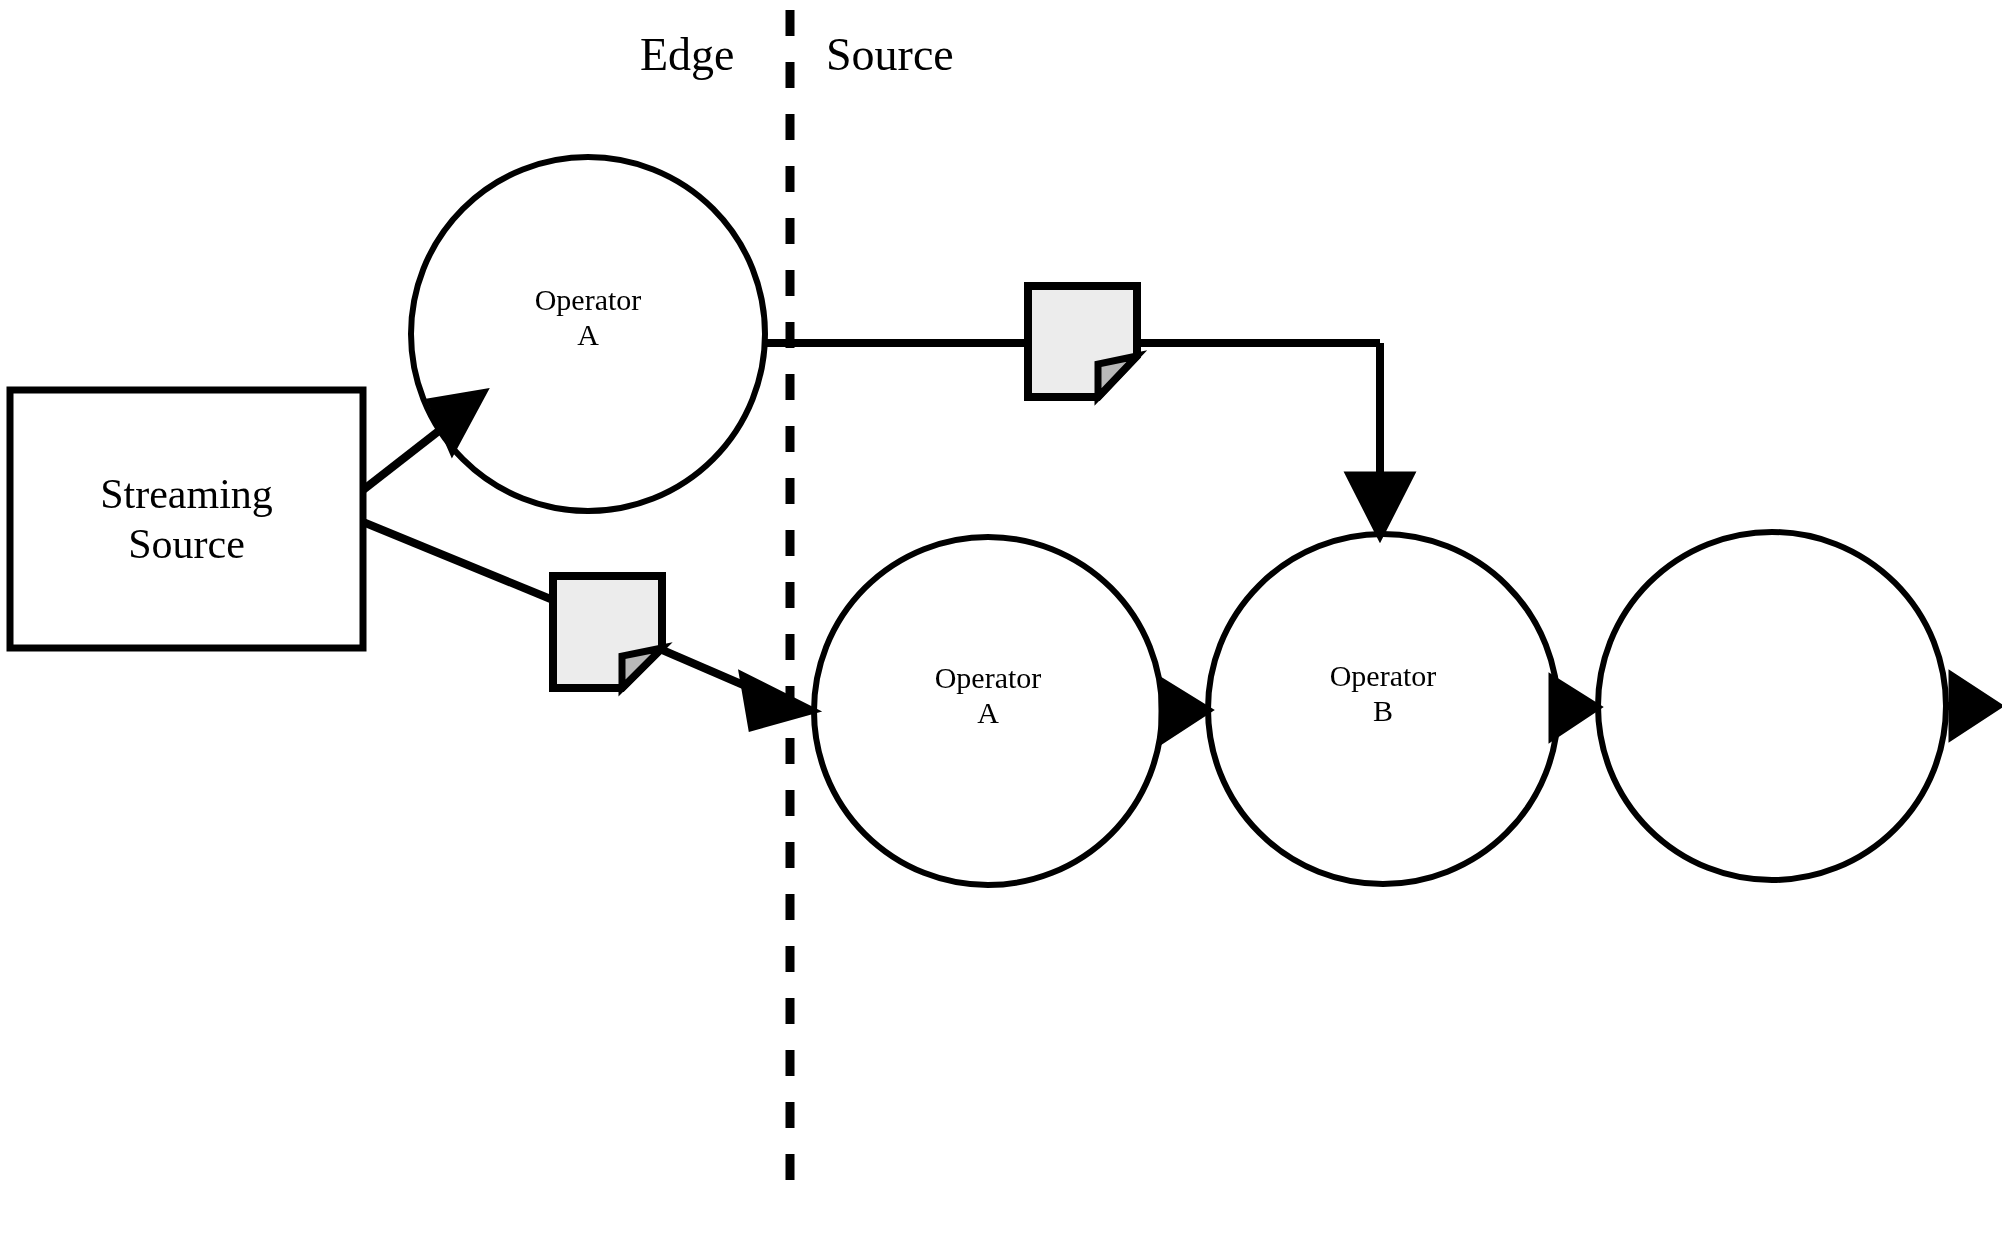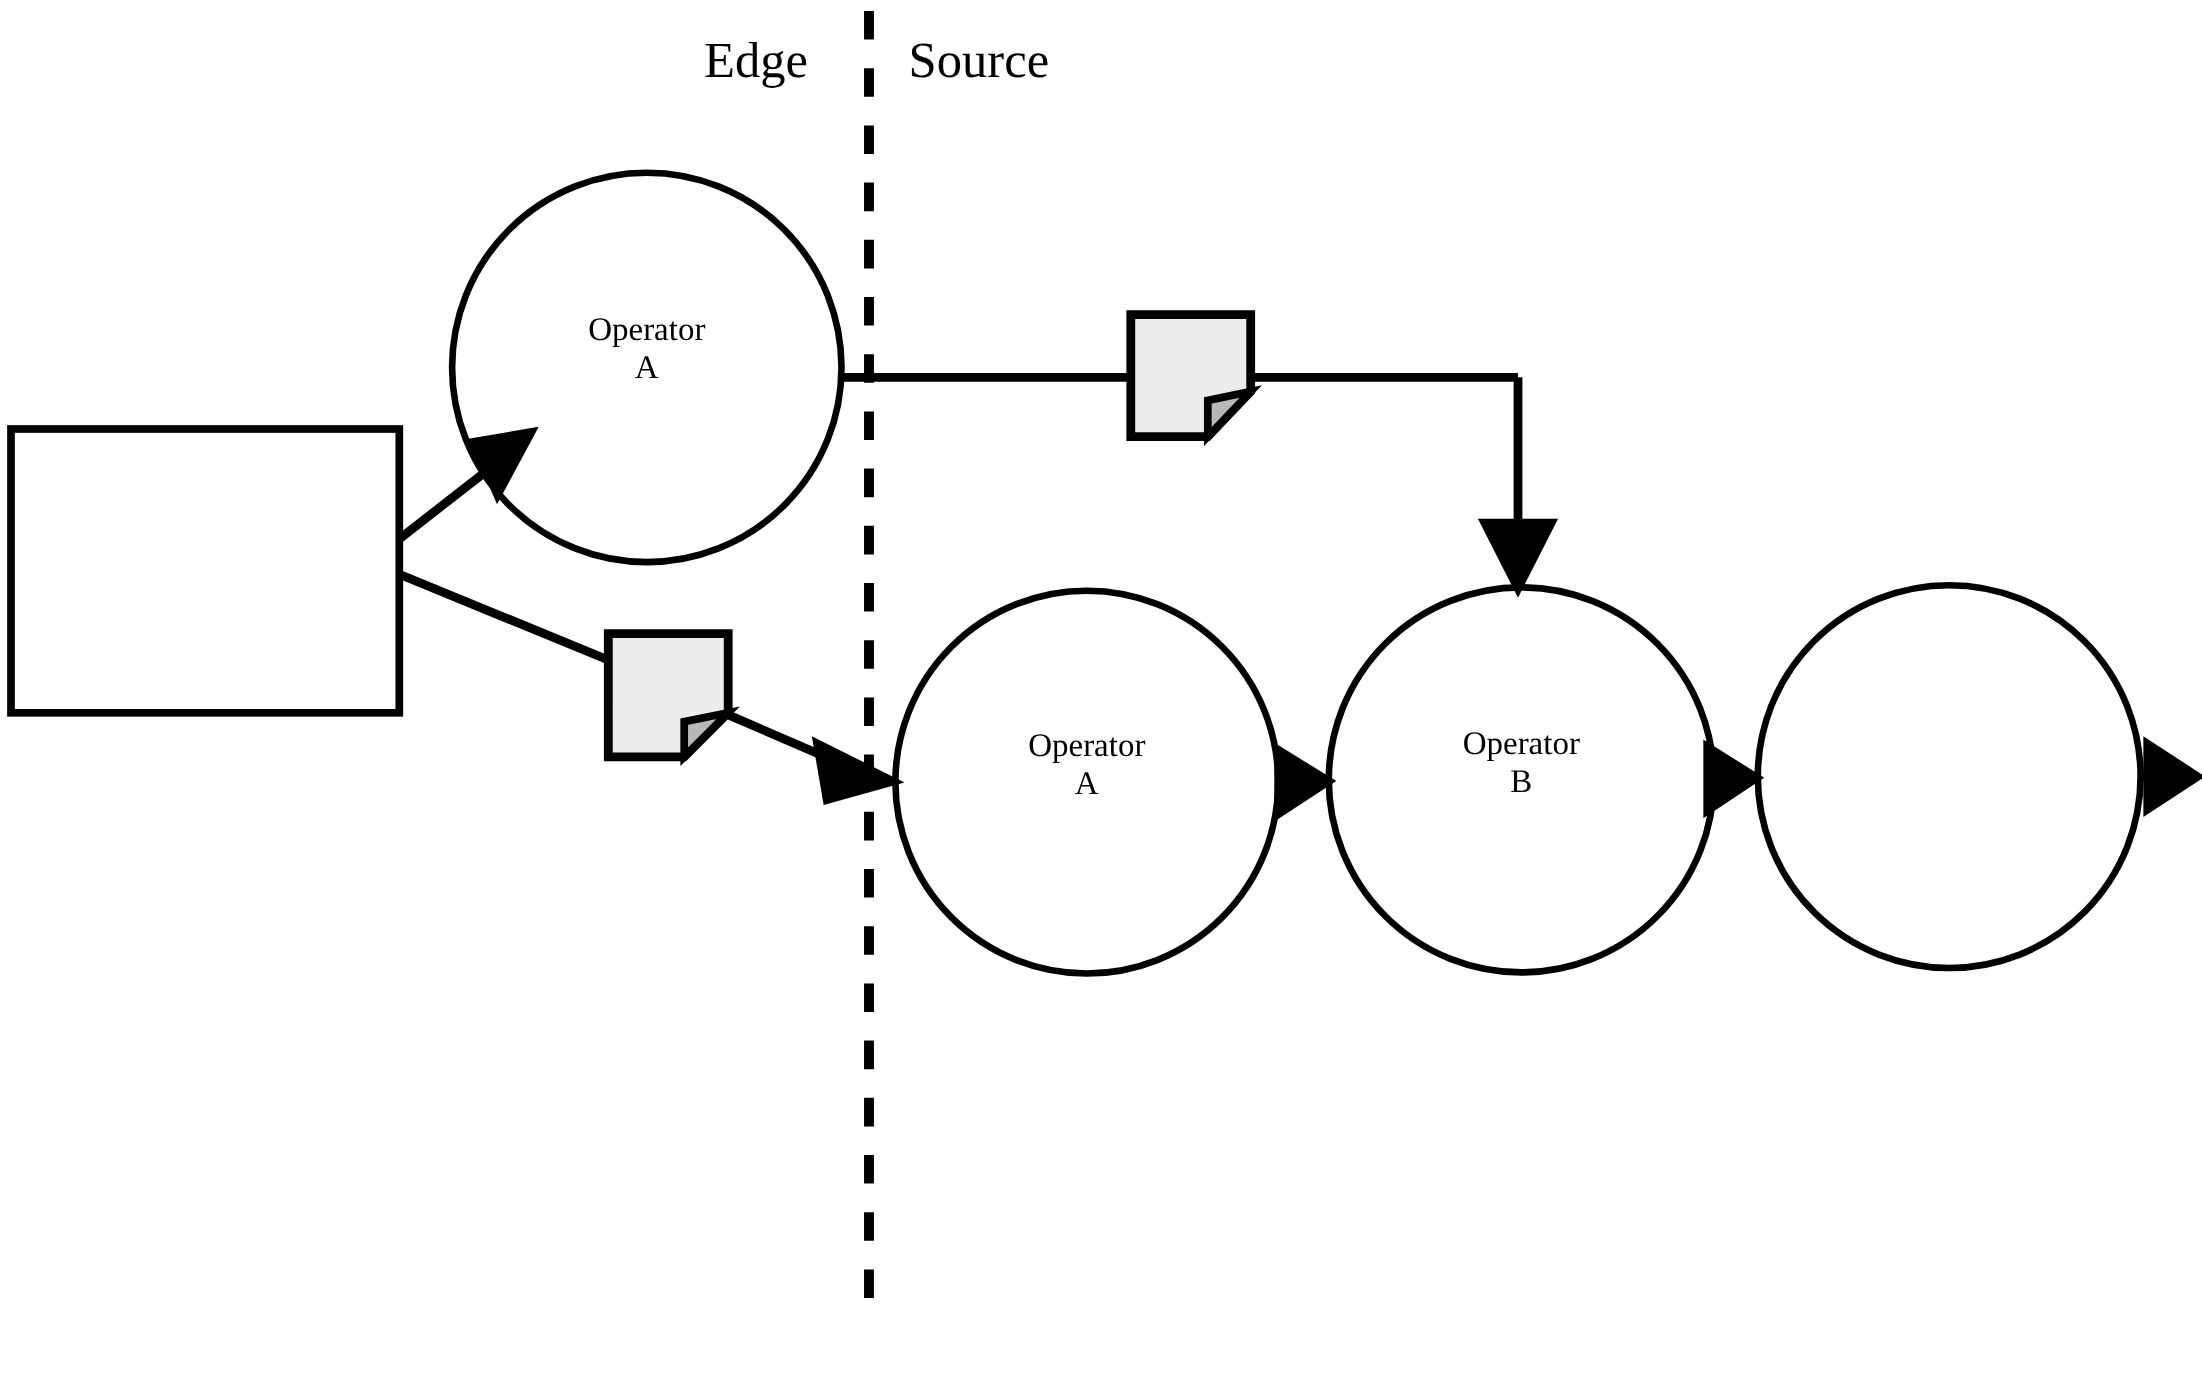--- a/index.html
+++ b/index.html
@@ -115,20 +115,22 @@
       <path d="M 553 576 L 662 576 L 662 648 L 622 688 L 553 688 Z" fill="#ececec" stroke="#000000" stroke-width="8" stroke-linejoin="miter"></path>
       <path d="M 662 648 L 622 656 L 622 688 Z" fill="#b8b8b8" stroke="#000000" stroke-width="7" stroke-linejoin="miter"></path>
     </g>
 
   </svg>
 
   <div class="zone-label" style="left:640px; top:28px;">Edge</div>
 
   <div class="zone-label" style="left:826px; top:28px;">Source</div>
 
+  <div class="node-label box-label" style="left:10px; top:470px; width:353px;">Streaming
+Source</div>
 
   <div class="node-label circle-label" style="left:411px; top:282px; width:354px;">Operator
 A</div>
 
   <div class="node-label circle-label" style="left:814px; top:660px; width:348px;">Operator
 A</div>
 
   <div class="node-label circle-label" style="left:1208px; top:658px; width:350px;">Operator
 B</div>
 

